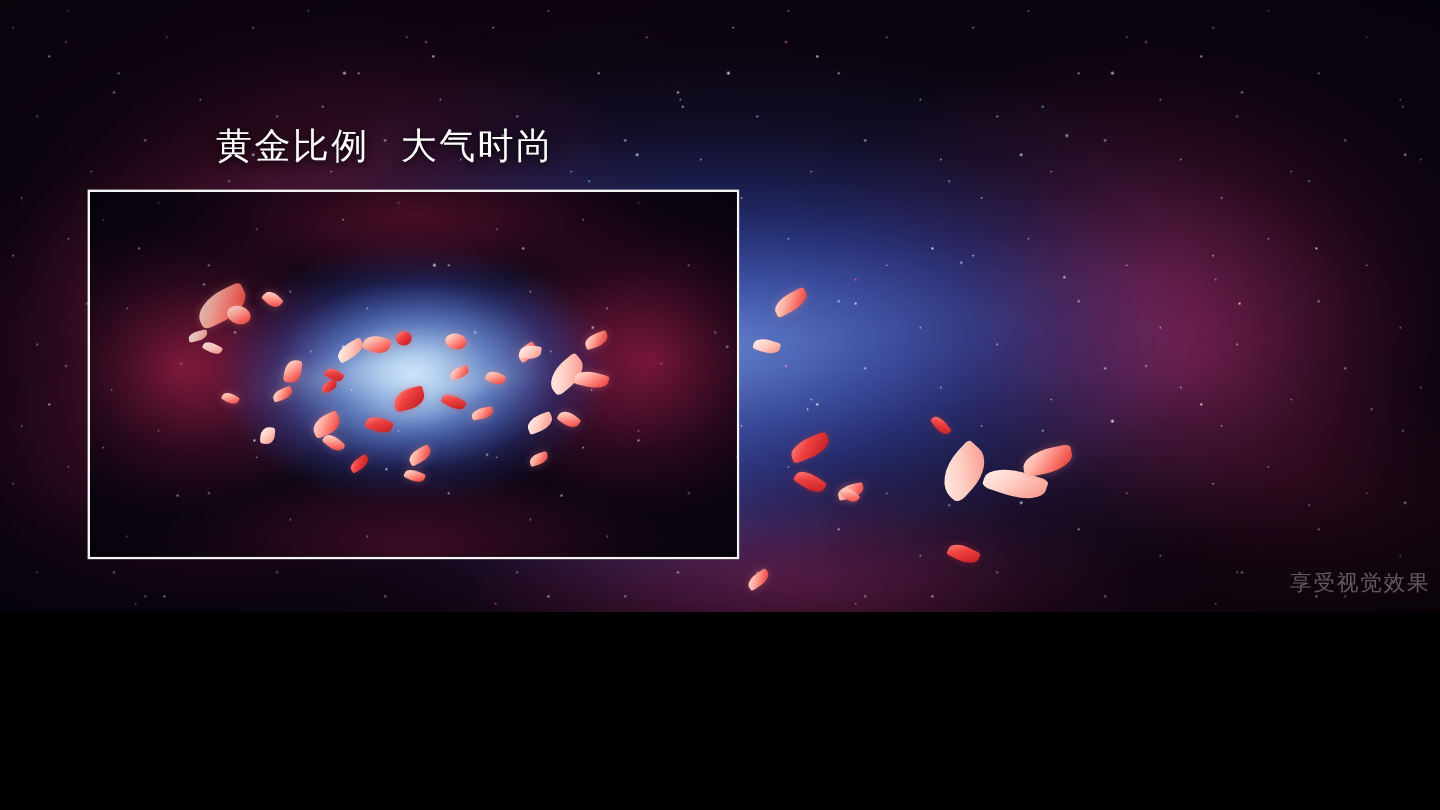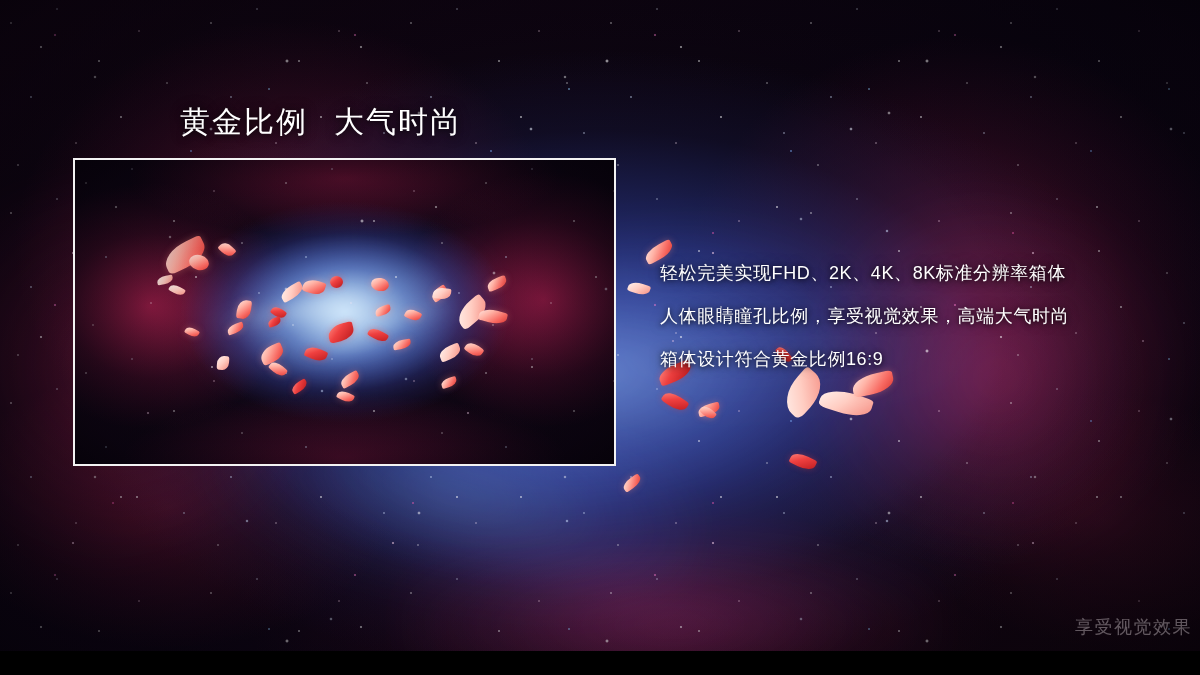--- a/index.html
+++ b/index.html
@@ -5,21 +5,21 @@
 <style>
   html,body{margin:0;padding:0;background:#000;}
   body{
     font-family:"Liberation Sans","DejaVu Sans",sans-serif;
     -webkit-font-smoothing:antialiased;
   }
 
   #slide{
     position:relative;
     width:1200px;
-    height:651px;
+    height:510px;
     overflow:hidden;
     background:#080309;
   }
 
   
   .bg-base{
     position:absolute;inset:0;
     background:
       radial-gradient(ellipse 58% 62% at 50% 56%, rgba(56,74,168,0.95) 0%, rgba(40,52,130,0.72) 32%, rgba(26,28,70,0.35) 58%, rgba(8,4,12,0) 78%),
       radial-gradient(ellipse 30% 46% at 24% 38%, rgba(150,34,70,0.62) 0%, rgba(96,20,52,0.34) 45%, rgba(10,4,12,0) 76%),
@@ -273,21 +273,16 @@
       <div class="petal soft" style="left:412px;top:118px;width:20px;height:11px;transform:rotate(-20deg);"></div>
 
       <div class="pic-vign"></div>
     </div>
   </div>
 
   <div id="headline">
     <span>黄金比例</span><span class="gap"></span><span>大气时尚</span>
   </div>
 
-  <div id="body-copy">
-    <div class="line">轻松完美实现FHD、2K、4K、8K标准分辨率箱体</div>
-    <div class="line">人体眼睛瞳孔比例，享受视觉效果，高端大气时尚</div>
-    <div class="line">箱体设计符合黄金比例16:9</div>
-  </div>
 
   <div id="watermark">享受视觉效果</div>
 
 </div>
 
 </body></html>

